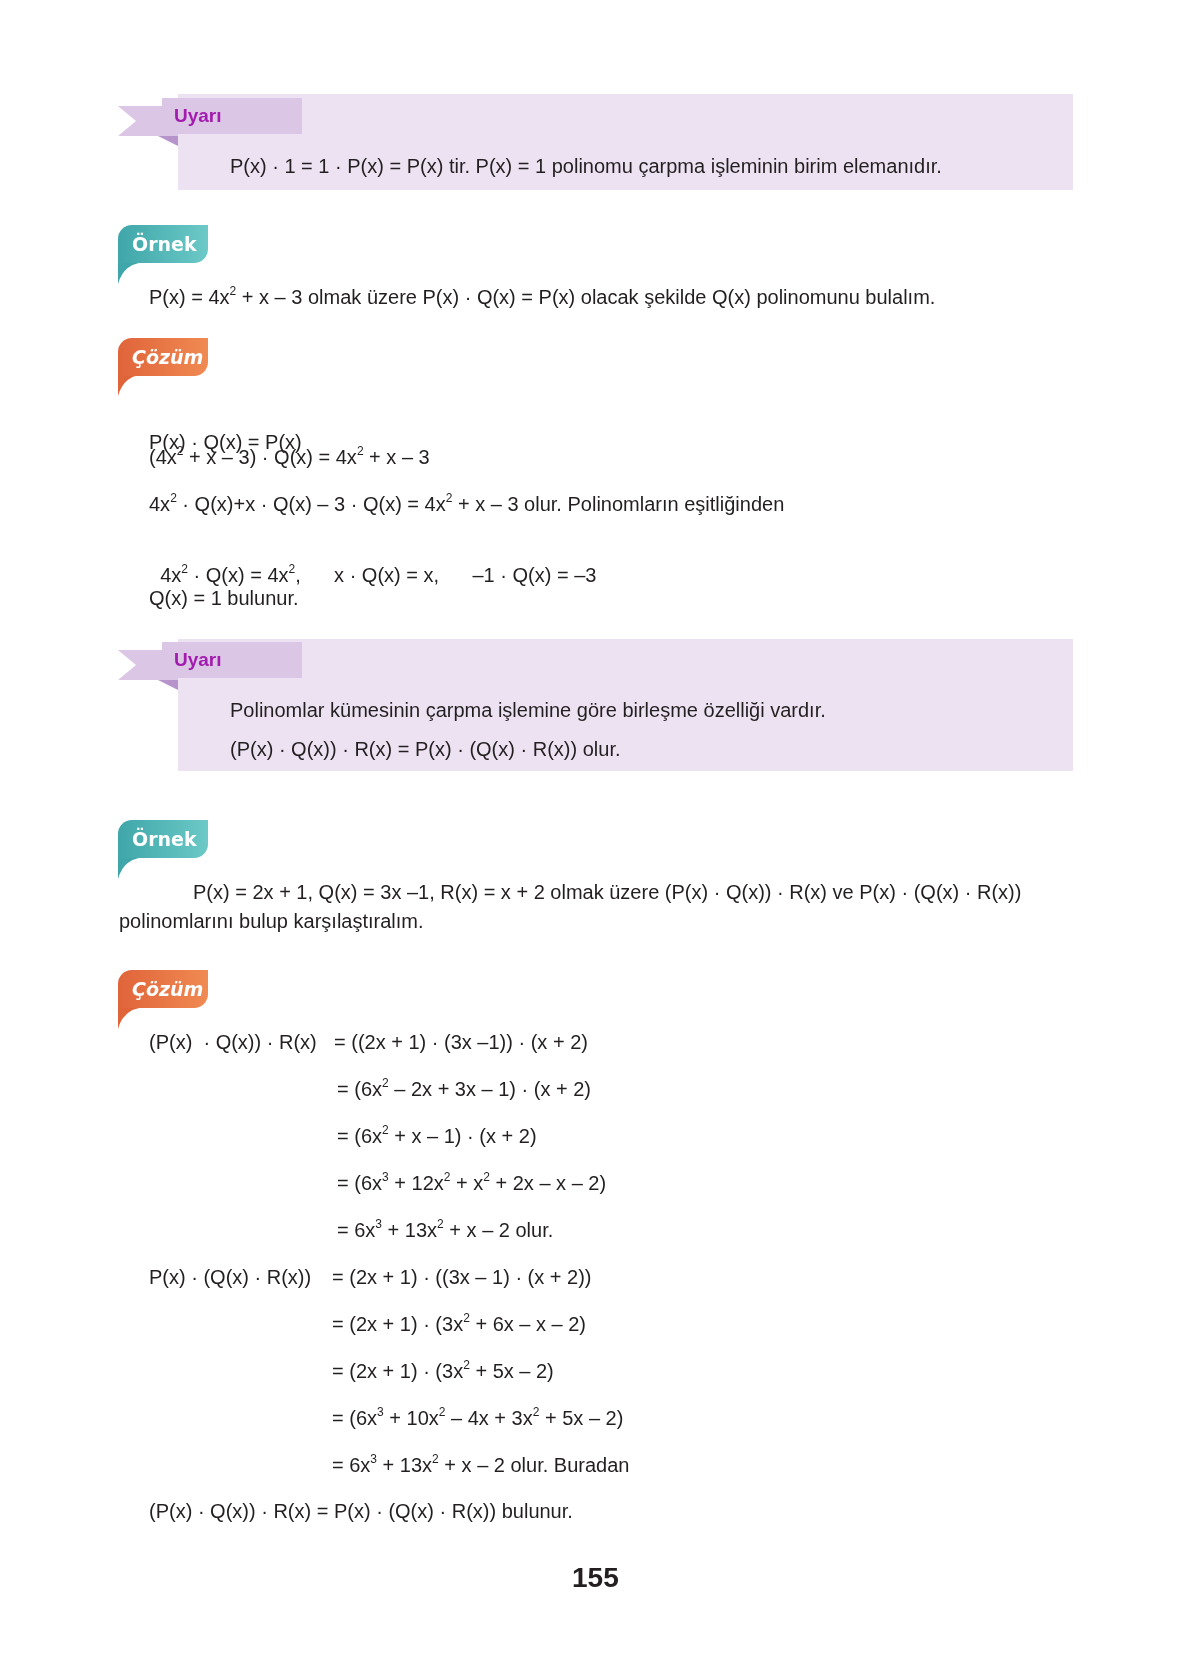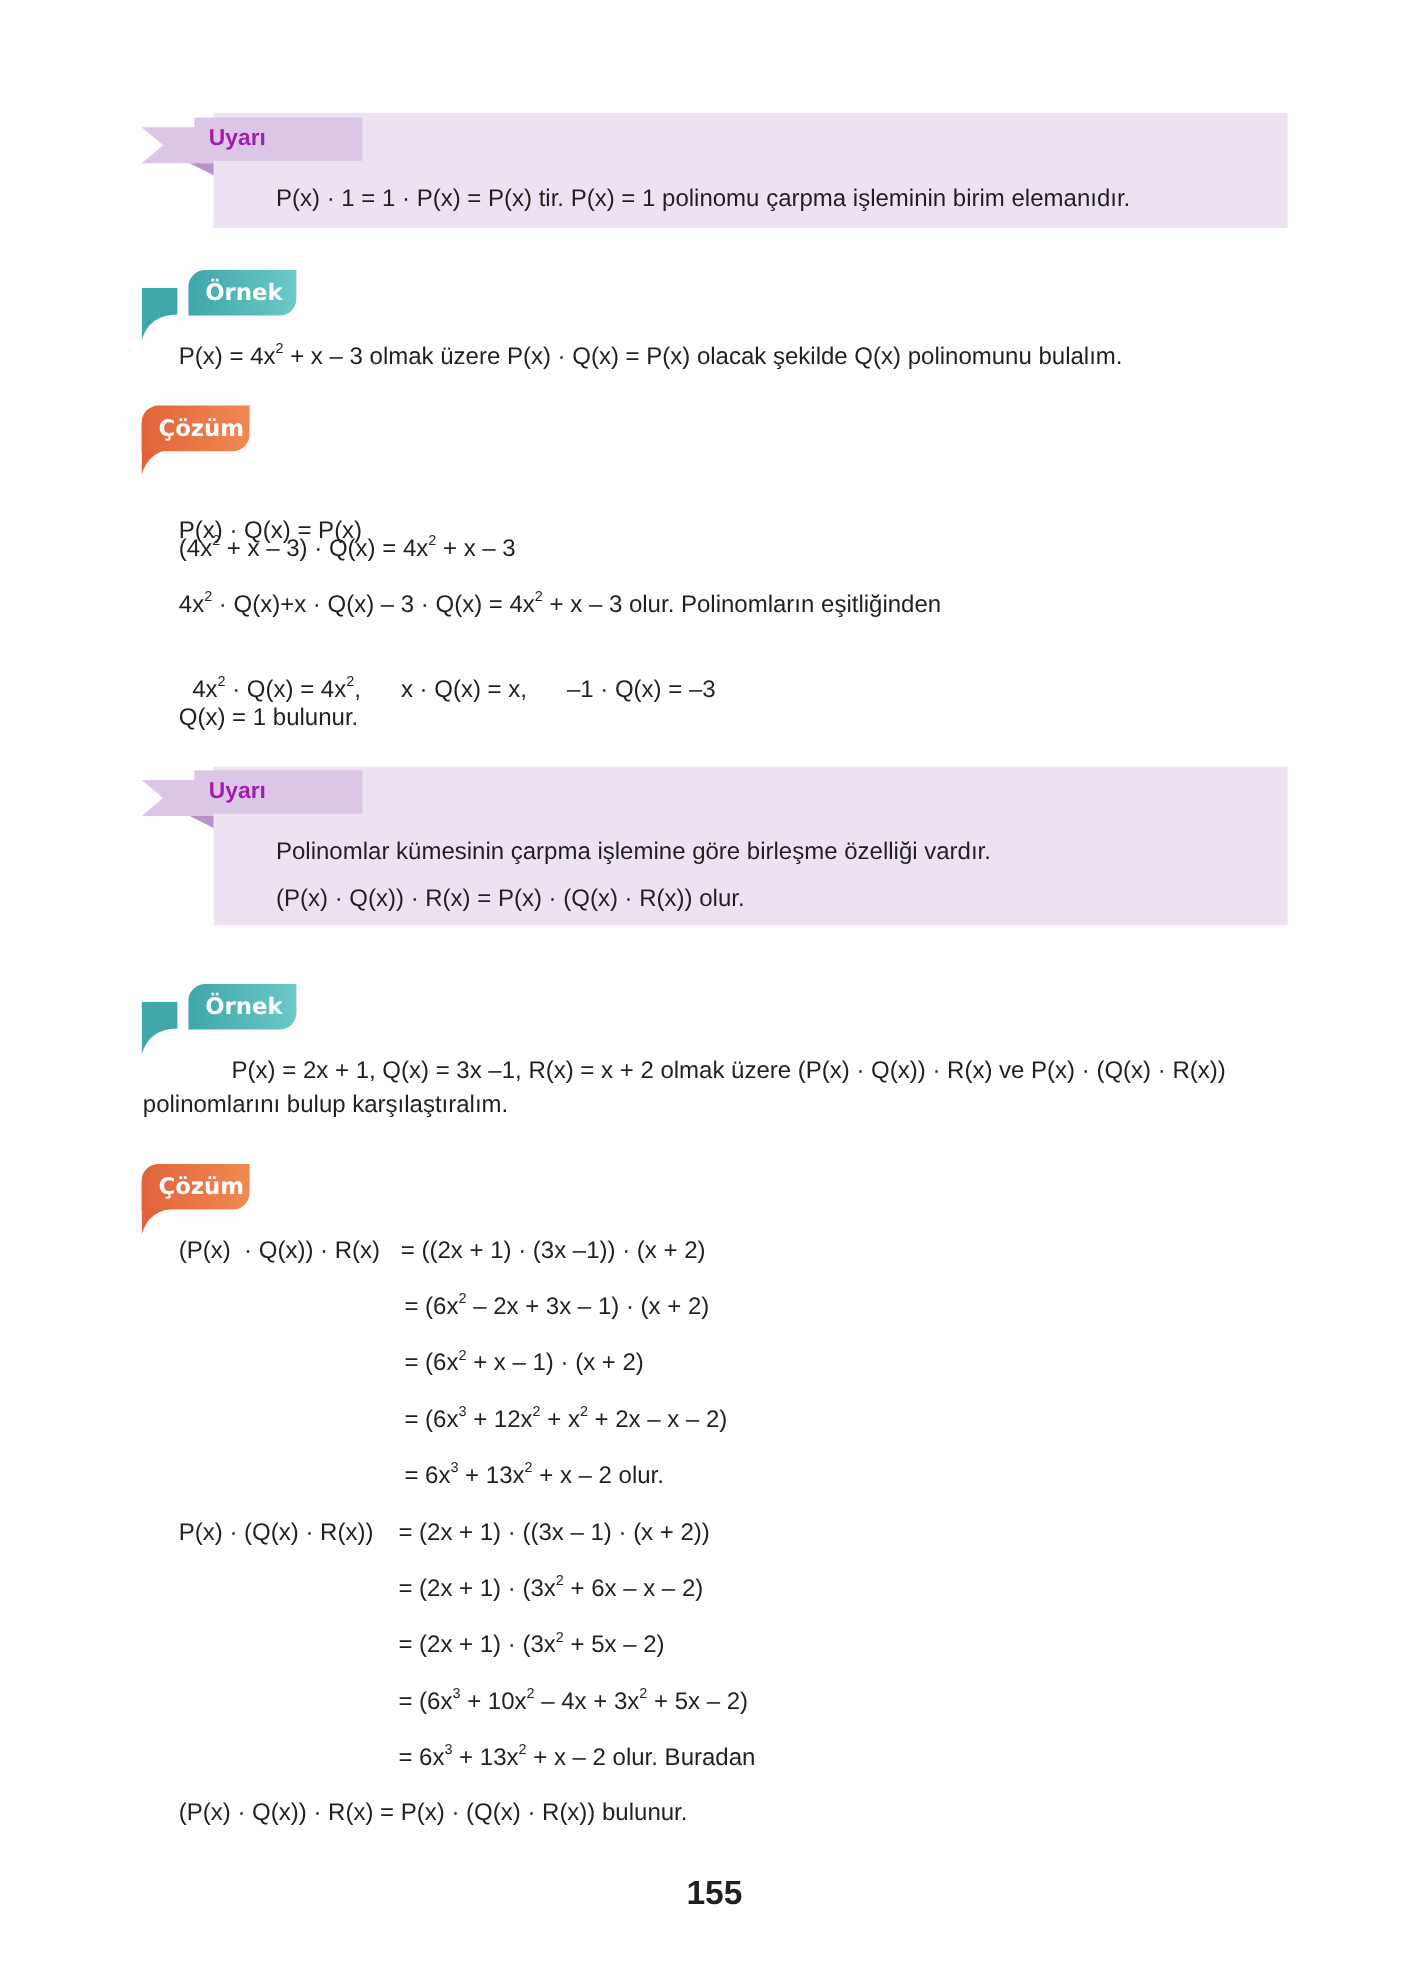--- a/index.html
+++ b/index.html
@@ -19,22 +19,22 @@
       box-sizing: border-box; color: #a21caf;
     }
 
     
     .tag {
       color: #ffffff; font-weight: bold; font-size: 19px;
       font-family: "DejaVu Sans", sans-serif;
       height: 38px; line-height: 38px; padding-left: 14px; box-sizing: border-box;
       border-radius: 14px 0 14px 0;
     }
-    .tag-teal { background: linear-gradient(90deg, #3fa6a9, #6cc9c7); margin-left: 39px; }
-    .tag-orange { background: linear-gradient(90deg, #e0643a, #f08a52); }
+    .tag-teal { background: linear-gradient(90deg, #3fa6a9, #6cc9c7); }
+    .tag-orange { background: linear-gradient(90deg, #e0643a, #f08a52); font-style: italic; }
 
     .page-num { font-weight: bold; font-size: 28px; }
   </style>
 </head>
 <body>
 
 <div class="abs warn-box" style="left:178px; top:94px; width:895px; height:96px;"></div>
 <svg class="abs" style="left:118px; top:104px;" width="62" height="44" viewBox="0 0 62 44">
   <polygon points="0,2 60,2 60,32 0,32 18,17" fill="#dcc6e6"></polygon>
   <polygon points="40,32 60,32 60,42" fill="#b793cc"></polygon>

